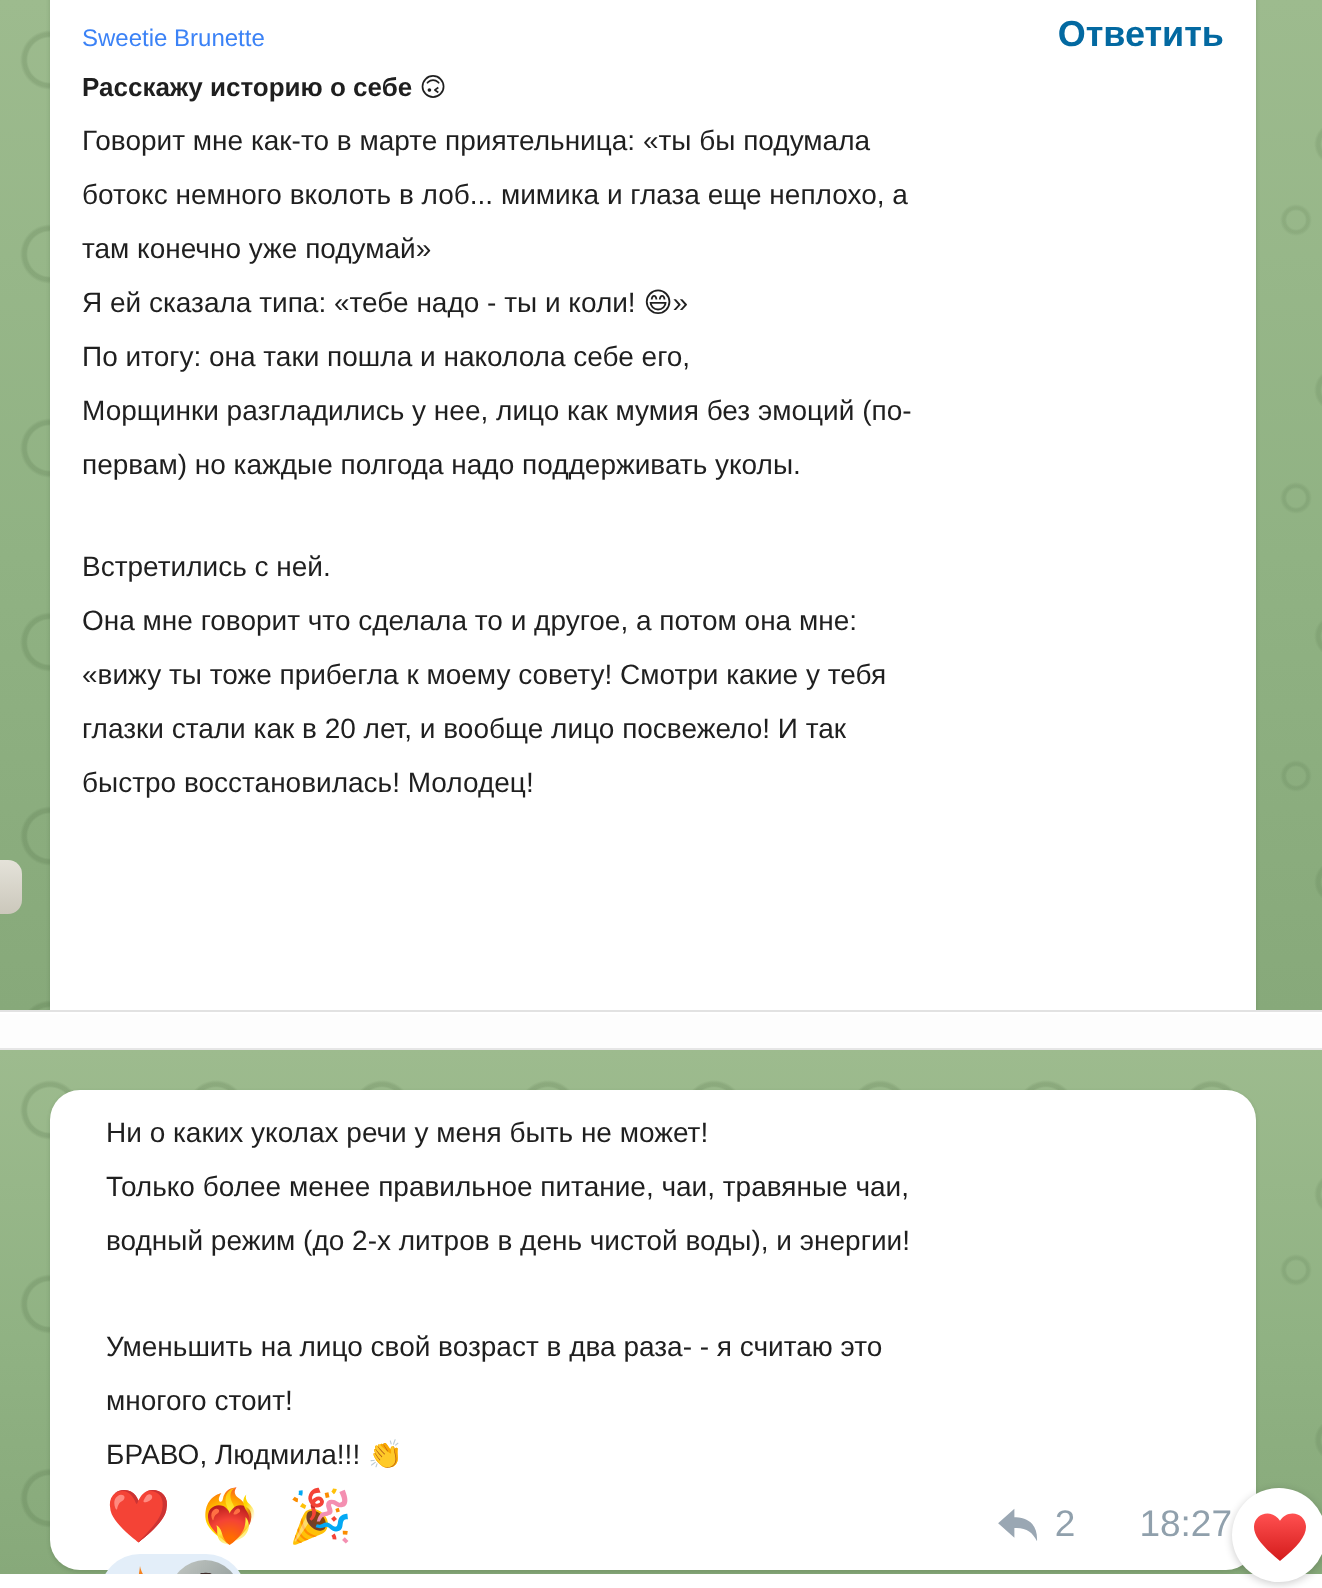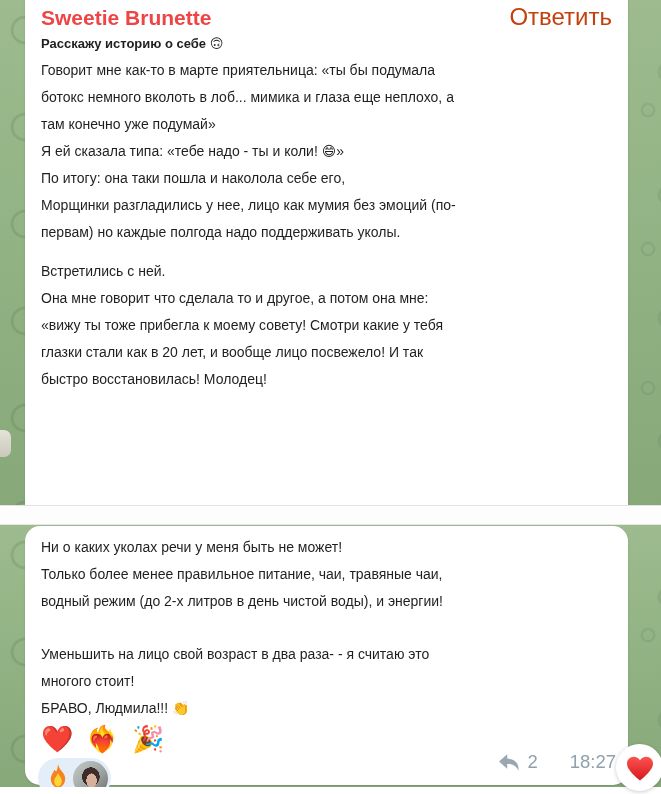--- a/index.html
+++ b/index.html
@@ -27,29 +27,29 @@
   .bottom-band { position:absolute; left:0; top:787px; width:661px; height:7px; background:#ffffff; }
 
   
   .bubble {
     position:absolute; left:25px; right:33px;
     background:#ffffff; border-radius:15px;
     box-shadow:0 1px 2px rgba(40,60,30,.18);
     color:#1f1f1f;
   }
   .bubble1 { top:-20px; height:560px; padding:26px 16px 8px 16px; }
-  .bubble2 { top:1px; bottom:2px; padding:8px 16px 2px 16px; }
+  .bubble2 { top:20px; bottom:2px; padding:8px 16px 2px 28px; }
 
   .msg-head { display:flex; justify-content:space-between; align-items:baseline; height:24px; }
-  .sender { font-size:21px; font-weight:700; color:#ef4444; line-height:22px; }
-  .reply-action { font-size:24px; color:#c2410c; line-height:22px; cursor:pointer; }
+  .sender { font-size:12px; font-weight:400; color:#3b82f6; line-height:22px; }
+  .reply-action { font-size:18px; color:#0369a1; line-height:22px; cursor:pointer;font-weight:bold; }
 
   .msg-title { font-size:13px; font-weight:700; line-height:27px; white-space:pre-line; }
   .para { font-size:14px; line-height:27px; white-space:pre-line; }
-  .para + .para { margin-top:12px; }
+  .para + .para { margin-top:24px; }
   .bubble2 .para + .para { margin-top:26px; }
 
   .emoji-row { font-size:26px; line-height:34px; letter-spacing:3px; }
 
   
   .pill-row { display:flex; margin-top:2px; }
   .reaction-pill {
     display:flex; align-items:center; gap:3px;
     background:#e3eef9; border-radius:21px; height:40px;
     padding:2px 3px 2px 8px; margin-left:-3px; cursor:pointer;

